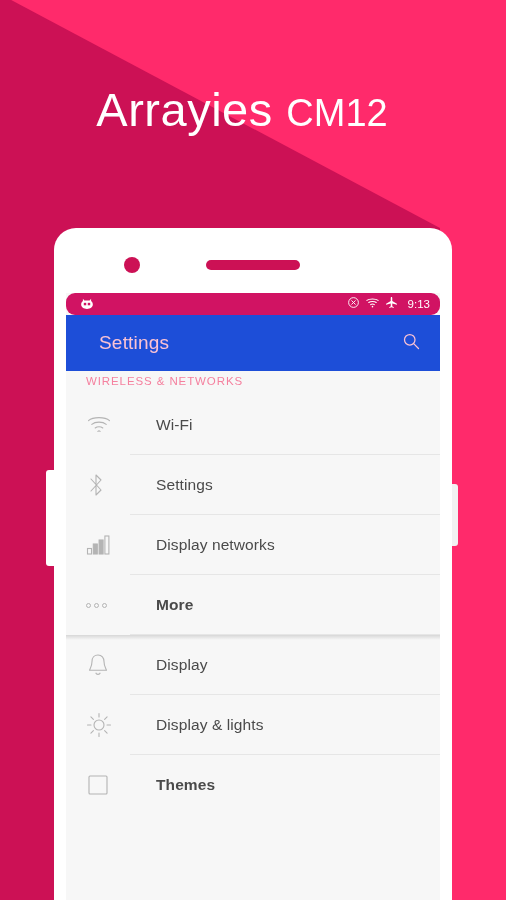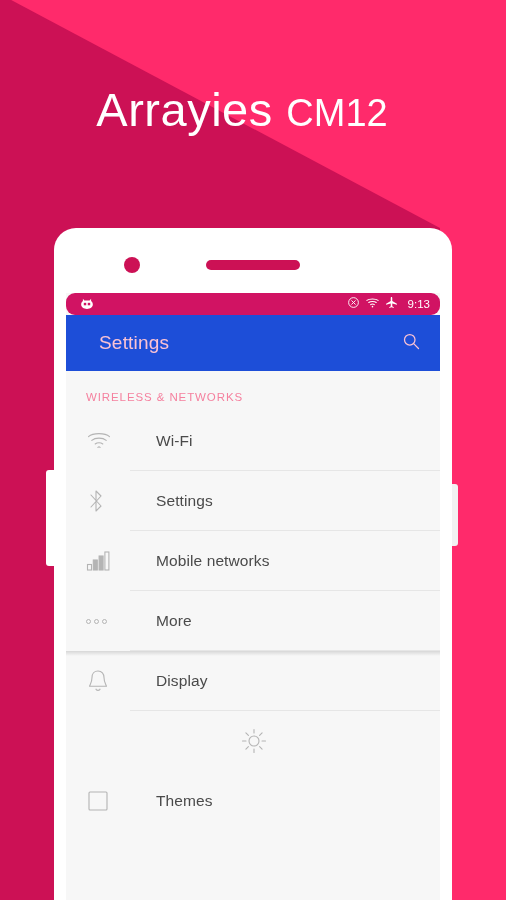--- a/index.html
+++ b/index.html
@@ -191,29 +191,28 @@
     content: "";
     position: absolute;
     top: 0; left: 0; right: 0;
     height: 5px;
     background: linear-gradient(to bottom, rgba(0,0,0,0.13), rgba(0,0,0,0.0));
   }
   .section-header {
     font-size: 11.5px;
     color: #f5819f;
     letter-spacing: 0.9px;
-    padding: 20px 0 8px 20px;
+    padding: 4px 0 8px 20px;
   }
   .row {
     display: flex;
     align-items: center;
     height: 60px;
     padding-left: 20px;
     position: relative;
-    justify-content: center;
   }
   .row-icon {
     width: 44px;
     flex: none;
     display: flex;
     align-items: center;
     justify-content: flex-start;
     color: #a8a8a8;
   }
   .row-label {
@@ -221,21 +220,21 @@
     font-size: 15.5px;
     color: #4a4a4a;
     letter-spacing: 0.1px;
     padding-left: 26px;
     height: 60px;
     display: flex;
     align-items: center;
     border-bottom: 1px solid #e6e6e6;
     margin-right: 0px;
   }
-  .row:last-child .row-label { border-bottom: 1px solid #e6e6e6; }
+  .row:last-child .row-label { border-bottom: 1px solid #e6e6e6; font-weight: bold; }
   .section:last-child .row:last-child .row-label { border-bottom: none; }
 
   
   .dots { display: flex; gap: 3px; align-items: center; }
   .dot {
     width: 5px; height: 5px;
     border-radius: 50%;
     border: 1px solid #b4b4b4;
   }
 </style>
@@ -334,21 +333,21 @@
 
       <div class="row">
         <span class="row-icon">
           <svg width="26" height="22" viewBox="0 0 26 22" fill="none" stroke="#b4b4b4" stroke-width="1.1">
             <rect x="1.5" y="14.5" width="4" height="5.5"></rect>
             <rect x="7.3" y="10" width="4" height="10" fill="#b4b4b4"></rect>
             <rect x="13.1" y="6" width="4" height="14" fill="#b4b4b4"></rect>
             <rect x="18.9" y="2" width="4" height="18"></rect>
           </svg>
         </span>
-        <span class="row-label">Mobile networks</span>
+        <span class="row-label">Display networks</span>
       </div>
 
 
       <div class="row">
         <span class="row-icon">
           <span class="dots">
             <span class="dot"></span>
             <span class="dot"></span>
             <span class="dot"></span>
           </span>
@@ -371,20 +370,21 @@
 
       <div class="row">
         <span class="row-icon">
           <svg width="26" height="26" viewBox="0 0 26 26" fill="none" stroke="#b4b4b4" stroke-width="1.1" stroke-linecap="round">
             <circle cx="13" cy="13" r="5"></circle>
             <path d="M13 1.5 V5  M13 21 V24.5  M1.5 13 H5  M21 13 H24.5
                      M4.9 4.9 L7.4 7.4  M18.6 18.6 L21.1 21.1
                      M21.1 4.9 L18.6 7.4  M7.4 18.6 L4.9 21.1"></path>
           </svg>
         </span>
+        <span class="row-label">Display &amp; lights</span>
       </div>
 
       <div class="row">
         <span class="row-icon">
           <svg width="24" height="24" viewBox="0 0 24 24" fill="none" stroke="#b4b4b4" stroke-width="1.1">
             <rect x="3" y="3" width="18" height="18" rx="1"></rect>
           </svg>
         </span>
         <span class="row-label">Themes</span>
       </div>

